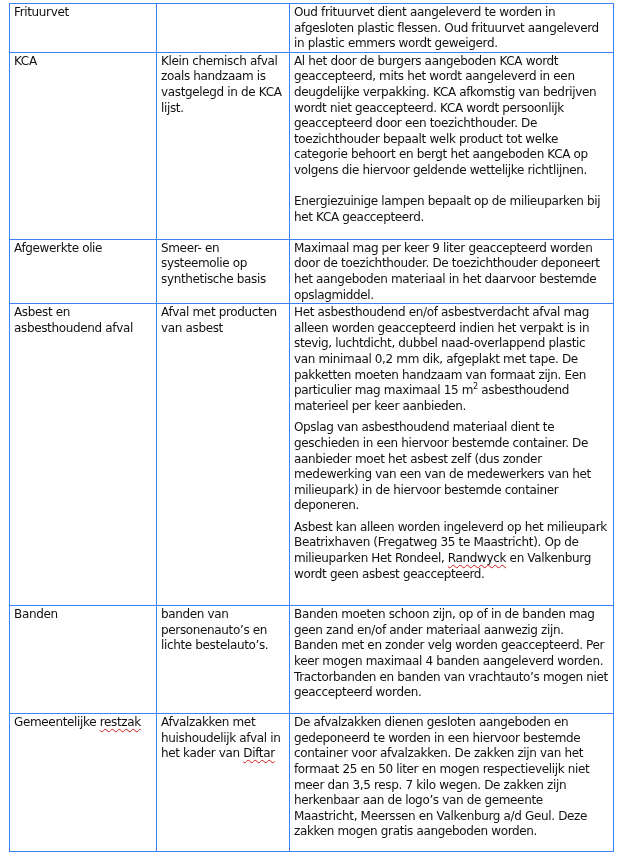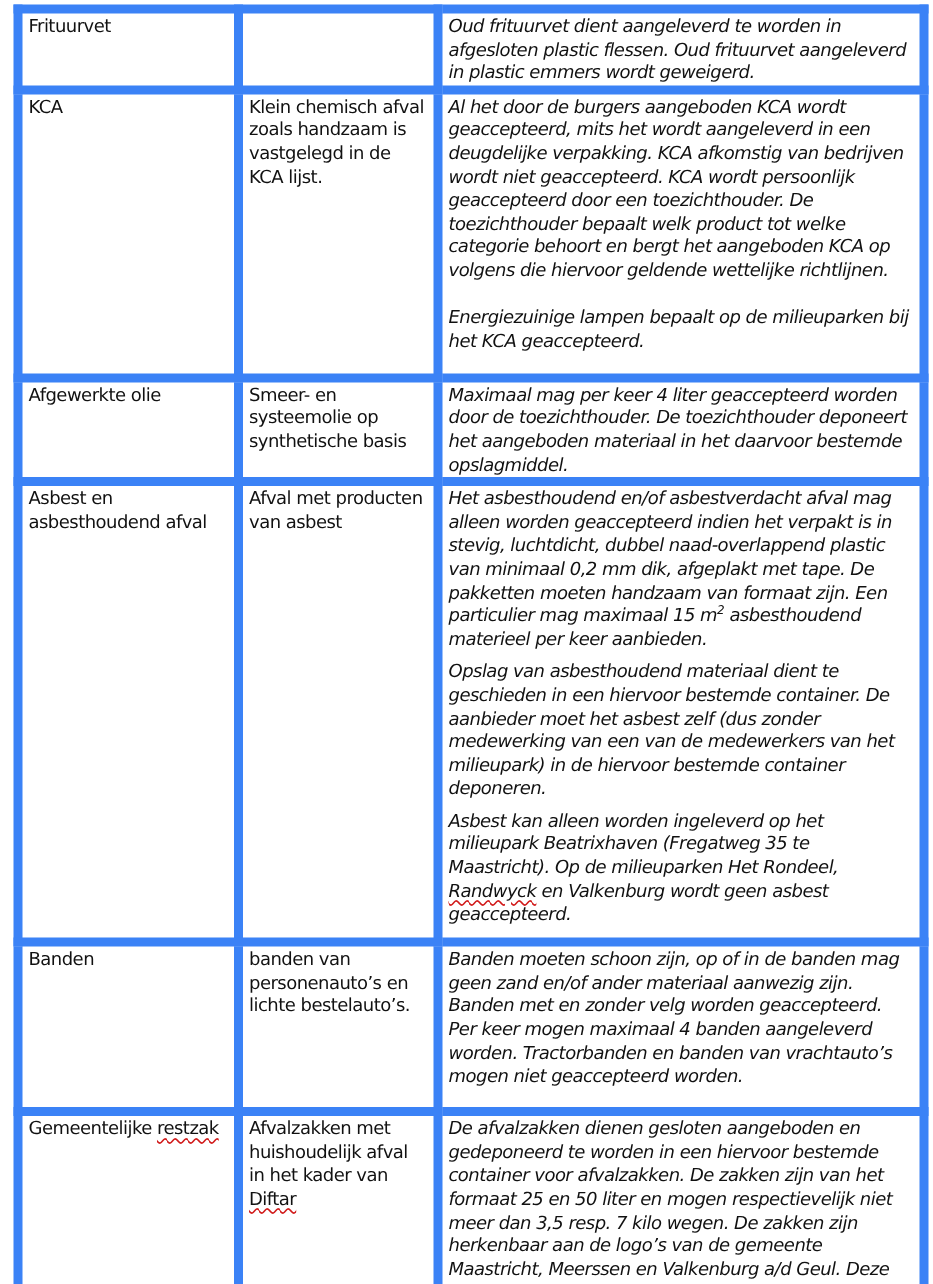--- a/index.html
+++ b/index.html
@@ -20,30 +20,29 @@
       left: 9px;
       top: 3px;
       width: 604px;
       border-collapse: collapse;
       table-layout: fixed;
       font-size: 12px;
       line-height: 15.6px;
       letter-spacing: -0.35px;
     }
     table.waste-table td {
-      border: 6px solid #3b82f6;
+      border: 1px solid #3b82f6;
       vertical-align: top;
       padding: 1px 4px 0 4px;
     }
     col.c1 { width: 147px; }
     col.c2 { width: 133px; }
     col.c3 { width: 324px; }
     td p {
       margin: 0;
-      font-style: italic;
     }
     td p + p { margin-top: 6px; }
     td p.spaced { margin-top: 15.6px; }
     .spell {
       text-decoration: underline wavy #d11a1a;
       text-decoration-thickness: 1px;
       text-underline-offset: 2px;
     }
     sup { font-size: 8px; line-height: 0; }
     tr.r-frituurvet td { height: 44px; }
@@ -89,21 +88,21 @@
     </tr>
 
     <tr class="r-olie">
       <td>
         <span>Afgewerkte olie</span>
       </td>
       <td>
         <span>Smeer- en systeemolie op synthetische basis</span>
       </td>
       <td>
-        <p>Maximaal mag per keer 4 liter geaccepteerd worden door de toezichthouder. De toezichthouder deponeert het aangeboden materiaal in het daarvoor bestemde opslagmiddel.</p>
+        <p>Maximaal mag per keer 9 liter geaccepteerd worden door de toezichthouder. De toezichthouder deponeert het aangeboden materiaal in het daarvoor bestemde opslagmiddel.</p>
       </td>
     </tr>
 
     <tr class="r-asbest">
       <td>
         <span>Asbest en asbesthoudend afval</span>
       </td>
       <td>
         <span>Afval met producten van asbest</span>
       </td>

